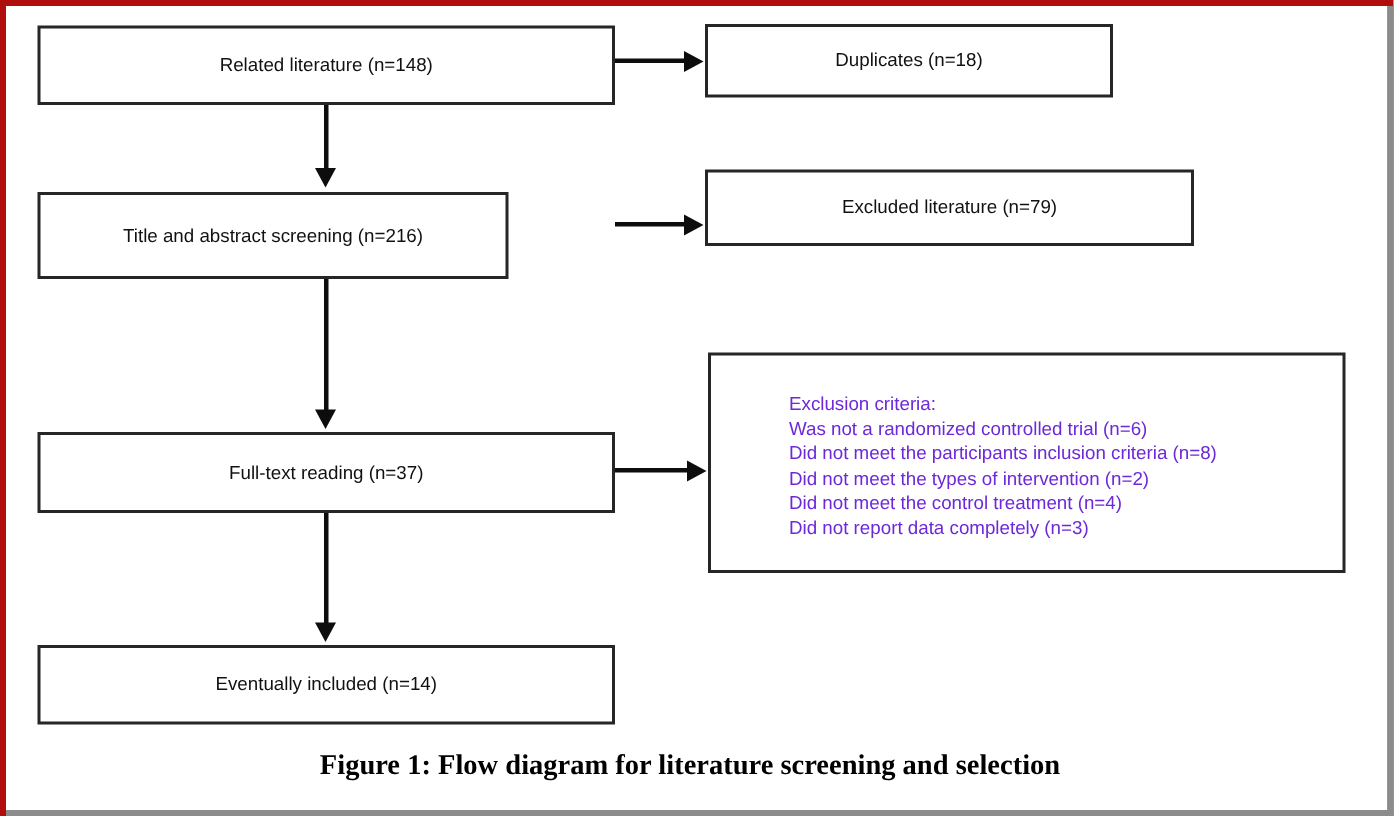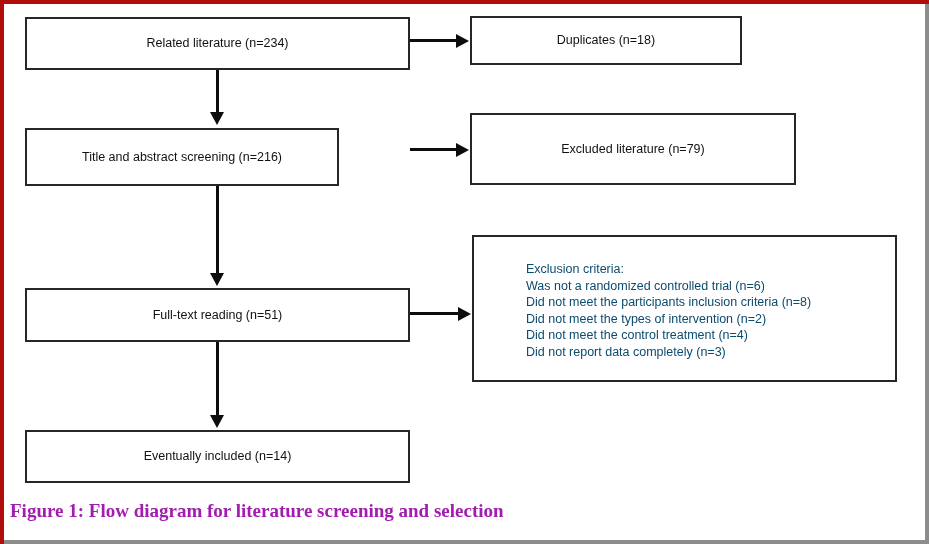--- a/index.html
+++ b/index.html
@@ -64,34 +64,34 @@
   }
 
   .node.left-align {
     align-items: flex-start;
     justify-content: flex-start;
     padding: 24px 0 0 52px;
   }
 
   .crit-list {
     font-size: 12.5px;
-    color: #0c4a6e;
+    color: #6d28d9;
     line-height: 1.32;
     white-space: pre;
     text-align: left;
   }
 
   
   #node-related       { left: 25px;  top: 17px;  width: 385px; height: 53px; }
   #node-screening     { left: 25px;  top: 128px; width: 314px; height: 58px; }
   #node-fulltext      { left: 25px;  top: 288px; width: 385px; height: 54px; }
   #node-included      { left: 25px;  top: 430px; width: 385px; height: 53px; }
 
   #node-duplicates    { left: 470px; top: 16px;  width: 272px; height: 49px; }
-  #node-excluded      { left: 470px; top: 113px; width: 326px; height: 72px; }
+  #node-excluded      { left: 470px; top: 113px; width: 326px; height: 51px; }
   #node-criteria      { left: 472px; top: 235px; width: 425px; height: 147px; }
 
   
   .line {
     position: absolute;
     background: #0d0d0d;
   }
   .line.v { width: 3px; }
   .line.h { height: 3px; }
 
@@ -132,38 +132,39 @@
   #ah3 { left: 458px; top: 307px; }
 
   #caption {
     position: absolute;
     left: 10px;
     top: 500px;
     width: 900px;
     font-family: "Liberation Serif", serif;
     font-size: 19px;
     font-weight: bold;
-    color: #a21caf;
+    color: #000000;
     white-space: nowrap;
+    text-align: center;
   }
 </style>
 </head>
 <body>
 
 <div id="figure-frame"></div>
 <div id="figure-shadow-right"></div>
 <div id="figure-shadow-bottom"></div>
 
 <div id="canvas">
 
-  <div class="node" id="node-related">Related literature (n=234)</div>
+  <div class="node" id="node-related">Related literature (n=148)</div>
 
   <div class="node" id="node-screening">Title and abstract screening (n=216)</div>
 
-  <div class="node" id="node-fulltext">Full-text reading (n=51)</div>
+  <div class="node" id="node-fulltext">Full-text reading (n=37)</div>
 
   <div class="node" id="node-included">Eventually included (n=14)</div>
 
   <div class="node" id="node-duplicates">Duplicates (n=18)</div>
 
   <div class="node" id="node-excluded">Excluded literature (n=79)</div>
 
   <div class="node left-align" id="node-criteria">
     <div class="crit-list">Exclusion criteria:
 Was not a randomized controlled trial (n=6)

